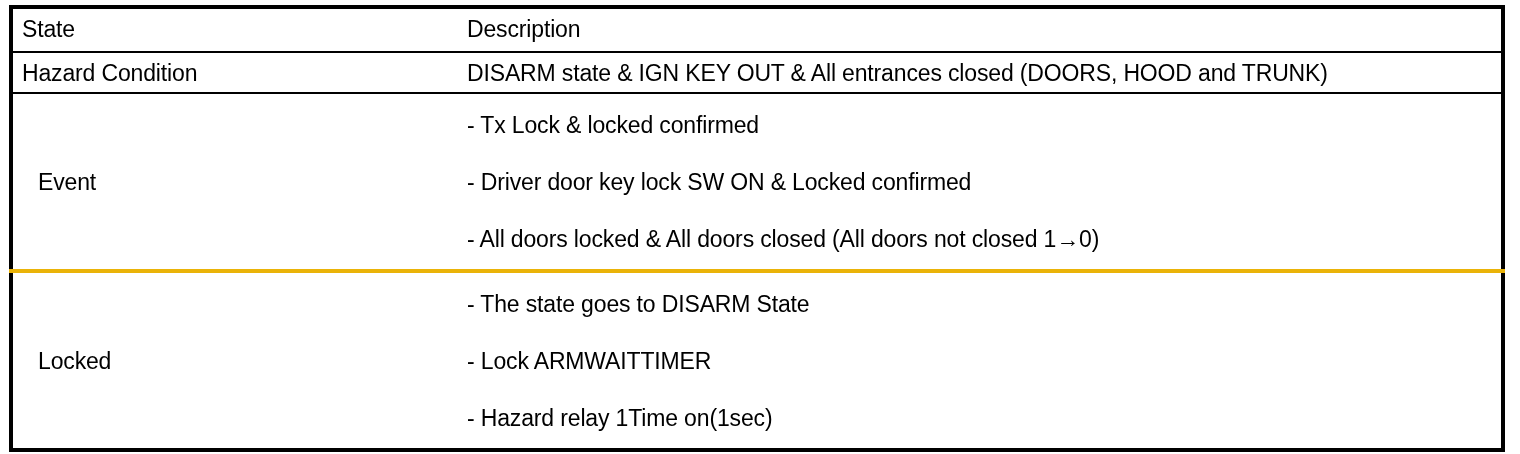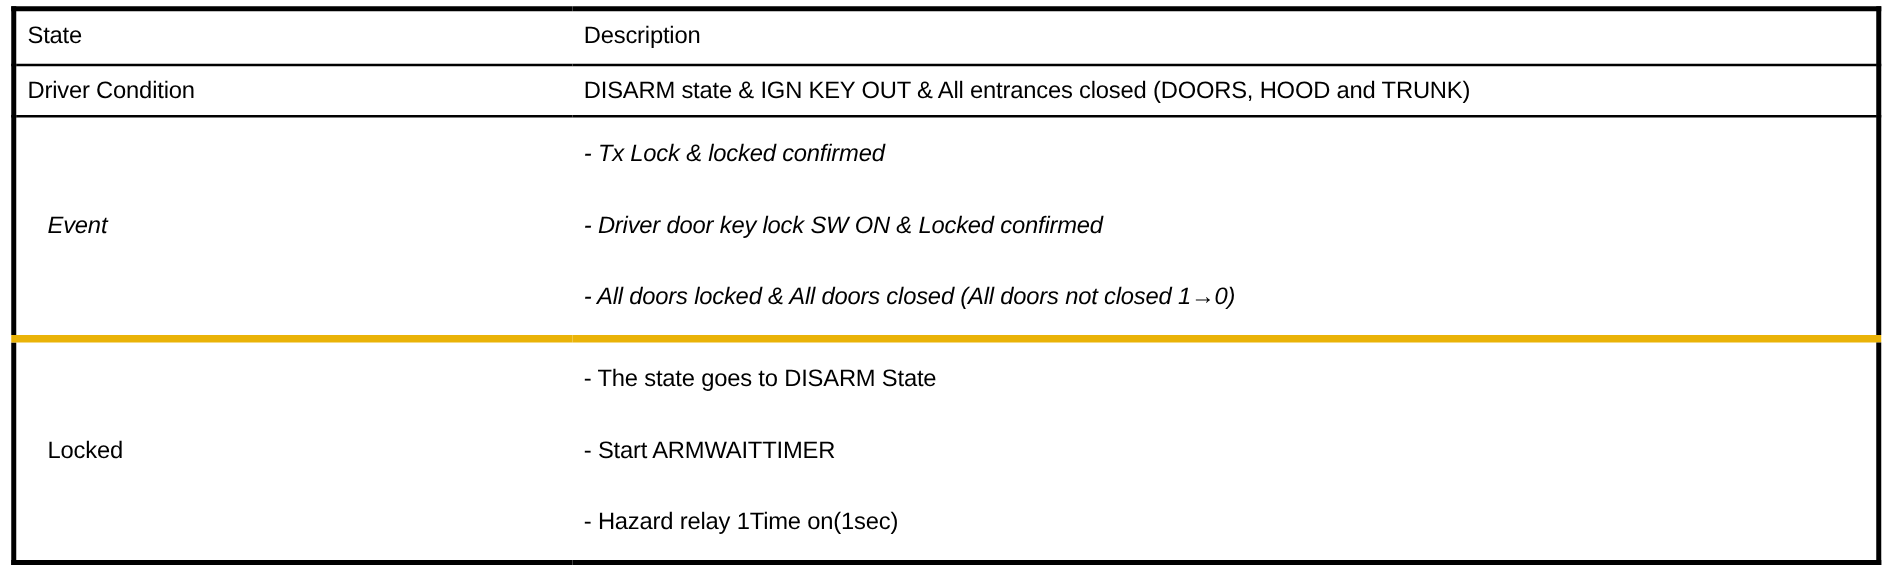--- a/index.html
+++ b/index.html
@@ -48,41 +48,40 @@
   td.state-cell {
     border-right: 3px solid #000000;
   }
 
   
   tr.row-header td,
   tr.row-initial td {
     border-bottom: 2px solid #000000;
   }
   tr.row-event td {
-    border-bottom: 6px solid #eab308;
-    font-style: italic;
+    border-bottom: 4px solid #eab308;
   }
 
   
   tr.row-header   { height: 45px; }
   tr.row-initial  { height: 41px; }
   tr.row-event    { height: 178px; }
   tr.row-action   { height: 179px; }
 
   
   .cell-pad {
     padding-left: 9px;
     padding-right: 8px;
     height: 100%;
     box-sizing: border-box;
     display: block;
   }
 
   .txt {
-    font-size: 19px;
+    font-size: 23px;
     line-height: 20px;
     letter-spacing: -0.15px;
     white-space: nowrap;
   }
 
   
   .top-line {
     display: block;
     padding-top: 10px;
   }
@@ -133,21 +132,21 @@
         <td>
           <span class="cell-pad">
             <span class="txt top-line">Description</span>
           </span>
         </td>
       </tr>
 
       <tr class="row-initial">
         <td class="state-cell">
           <span class="cell-pad">
-            <span class="txt top-line">Driver Condition</span>
+            <span class="txt top-line">Hazard Condition</span>
           </span>
         </td>
         <td>
           <span class="cell-pad">
             <span class="txt top-line">DISARM state &amp; IGN KEY OUT &amp; All entrances closed (DOORS, HOOD and TRUNK)</span>
           </span>
         </td>
       </tr>
 
       <tr class="row-event">
@@ -167,21 +166,21 @@
 
       <tr class="row-action">
         <td class="state-cell">
           <div class="center-label">
             <span class="txt">Locked</span>
           </div>
         </td>
         <td>
           <div class="bullets">
             <span class="txt">-  The state goes to DISARM State</span>
-            <span class="txt">-  Start ARMWAITTIMER</span>
+            <span class="txt">-  Lock ARMWAITTIMER</span>
             <span class="txt">-  Hazard relay 1Time on(1sec)</span>
           </div>
         </td>
       </tr>
 
     </tbody>
   </table>
 </div>
 
 </body></html>

